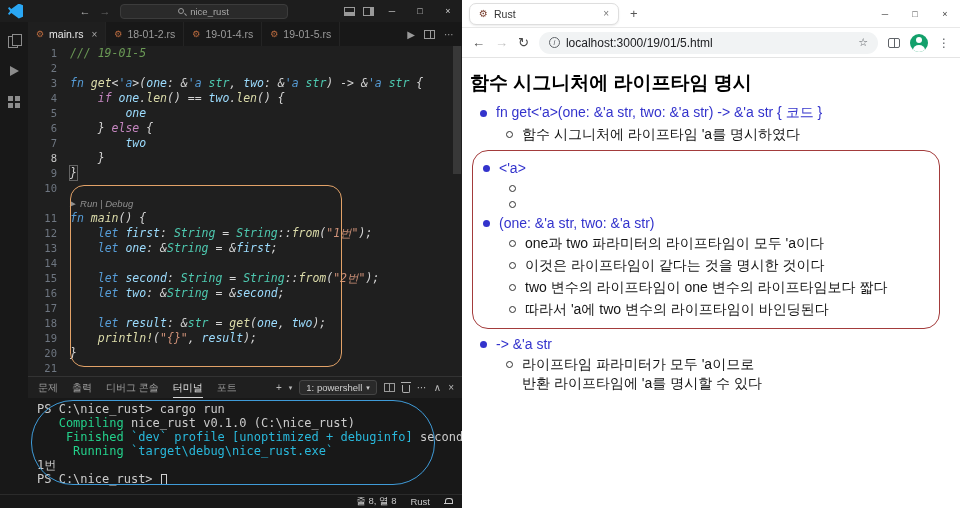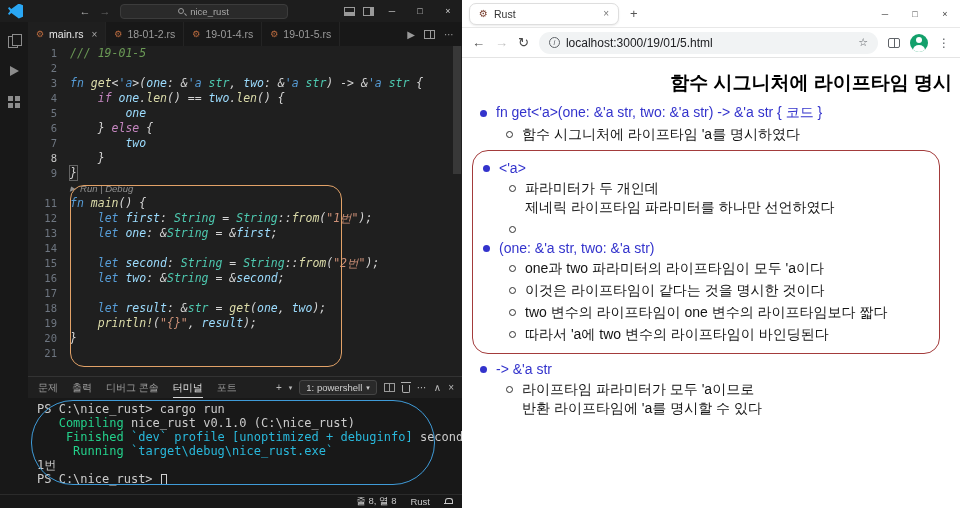--- a/index.html
+++ b/index.html
@@ -105,21 +105,21 @@
   .url { font-size:12px; color:#202124; flex:1; }
   .star { font-size:11px; color:#5f6368; }
   .ic-splitpage { width:12px; height:10px; border:1px solid #5f6368; border-radius:2px; position:relative; }
   .ic-splitpage::before { content:""; position:absolute; left:5px; top:0; bottom:0; width:1px; background:#5f6368; }
   .avatar { width:18px; height:18px; border-radius:50%; background:#13a06b; position:relative; overflow:hidden; flex:none; }
   .avatar::before { content:""; position:absolute; left:6px; top:3px; width:6px; height:6px; border-radius:50%; background:#fff; }
   .avatar::after { content:""; position:absolute; left:3px; top:11px; width:12px; height:10px; border-radius:50%; background:#fff; }
   .dots { font-size:12px; color:#5f6368; }
 
   .bcontent { height:450px; background:#fff; padding:6px 8px 0 8px; overflow:hidden; }
-  .ptitle { text-align:right; font-size:19px; font-weight:bold; color:#000; margin:6px 0 8px; }
+  .ptitle { text-align:left; font-size:19px; font-weight:bold; color:#000; margin:6px 0 8px; }
   .bihead { display:flex; align-items:center; gap:9px; margin:7px 0 2px 10px; }
   .bdot { width:7px; height:7px; border-radius:50%; background:var(--accent-blue,#3333cc); flex:none; }
   .bcode { color:var(--accent-blue,#3333cc); font-size:14px; }
   .bsub { display:flex; gap:9px; margin:3px 0 3px 36px; }
   .odot { width:7px; height:7px; border-radius:50%; border:1.3px solid #333; flex:none; margin-top:6px; background:#fff; }
   .bsline { font-size:14px; color:#141414; line-height:19px; }
   .redbox { border:1.6px solid var(--ann-red,#a33b3b); border-radius:16px; margin:6px 12px 6px 2px; padding:2px 4px 6px 0; }
 </style>
 </head>
 <body>
@@ -212,20 +212,24 @@
                 <span class="ccontent"><span class="tk-p">        </span><span class="tk-v">two</span></span>
               </div>
               <div class="crow">
                 <span class="gut on">8</span>
                 <span class="ccontent"><span class="tk-p">    }</span></span>
               </div>
               <div class="crow">
                 <span class="gut">9</span>
                 <span class="ccontent"><span class="tk-bm">}</span></span>
               </div>
+              <div class="crow">
+                <span class="gut">10</span>
+                <span class="ccontent"></span>
+              </div>
               <div class="crow lensrow">
                 <span class="gut"></span>
                 <span class="ccontent"><span class="lens"><span class="lensic">▶</span><span> Run | Debug</span></span></span>
               </div>
               <div class="crow">
                 <span class="gut">11</span>
                 <span class="ccontent"><span class="tk-kw">fn </span><span class="tk-fname">main</span><span class="tk-p">() {</span></span>
               </div>
               <div class="crow">
                 <span class="gut">12</span>
@@ -363,24 +367,20 @@
             </div>
           </div>
           <div class="redbox">
             <div class="bitem">
               <div class="bihead">
                 <span class="bdot"></span>
                 <span class="bcode">&lt;'a&gt;</span>
               </div>
               <div class="bsub">
                 <span class="odot"></span>
-                <div class="bslines">
-                  <div class="bsline">파라미터가 두 개인데</div>
-                  <div class="bsline">제네릭 라이프타임 파라미터를 하나만 선언하였다</div>
-                </div>
               </div>
               <div class="bsub">
                 <span class="odot"></span>
               </div>
             </div>
             <div class="bitem">
               <div class="bihead">
                 <span class="bdot"></span>
                 <span class="bcode">(one: &amp;'a str, two: &amp;'a str)</span>
               </div>

